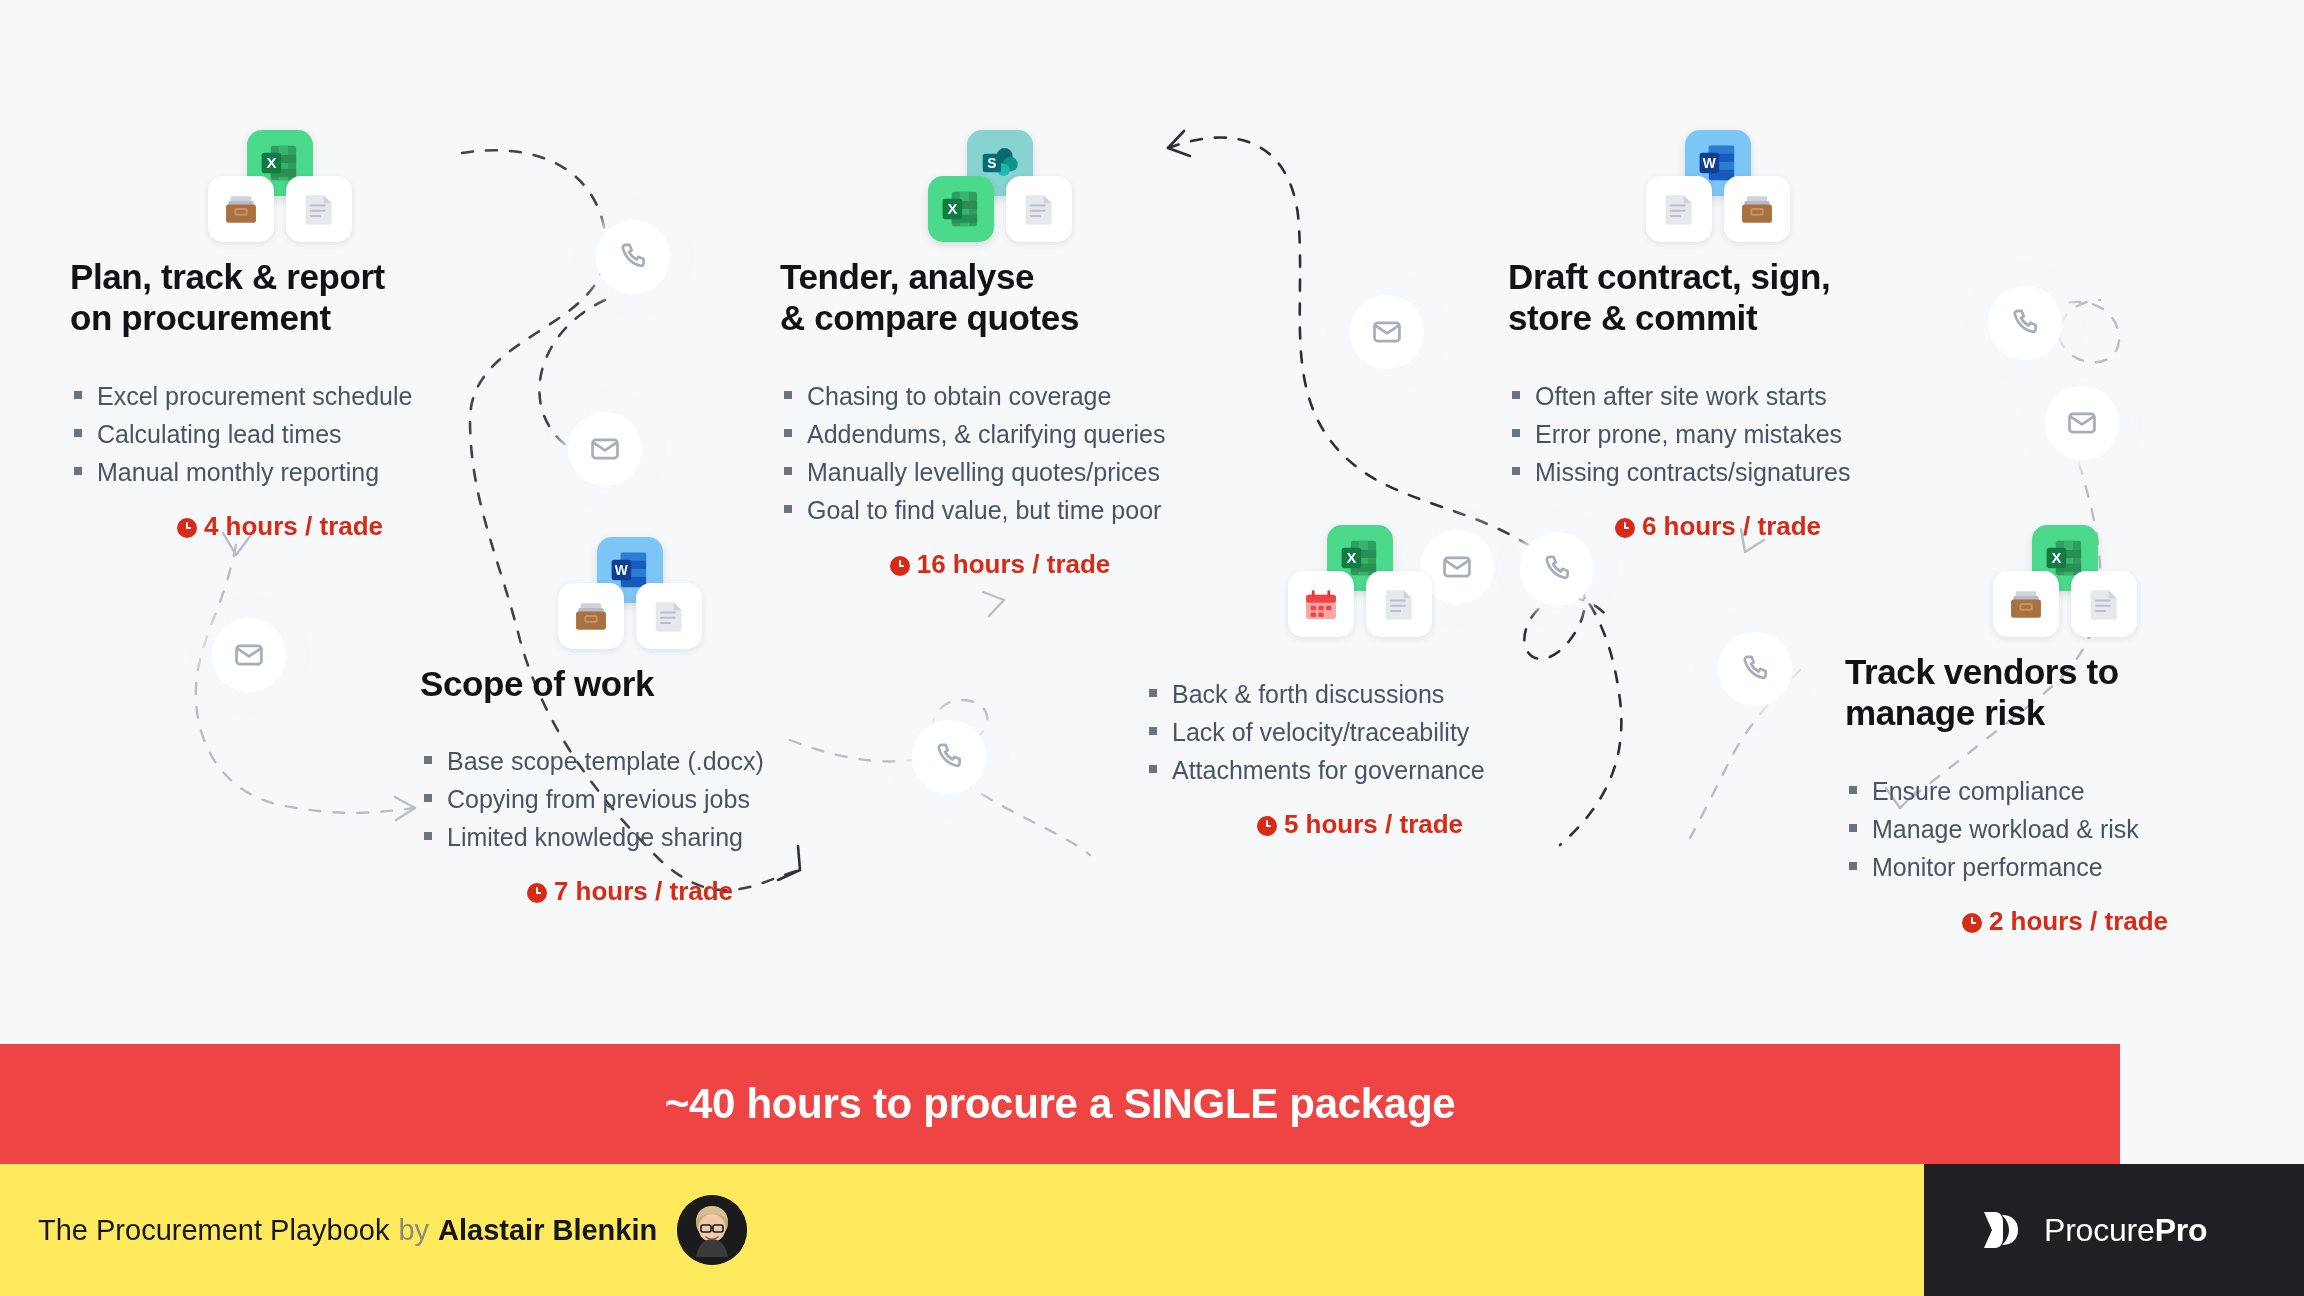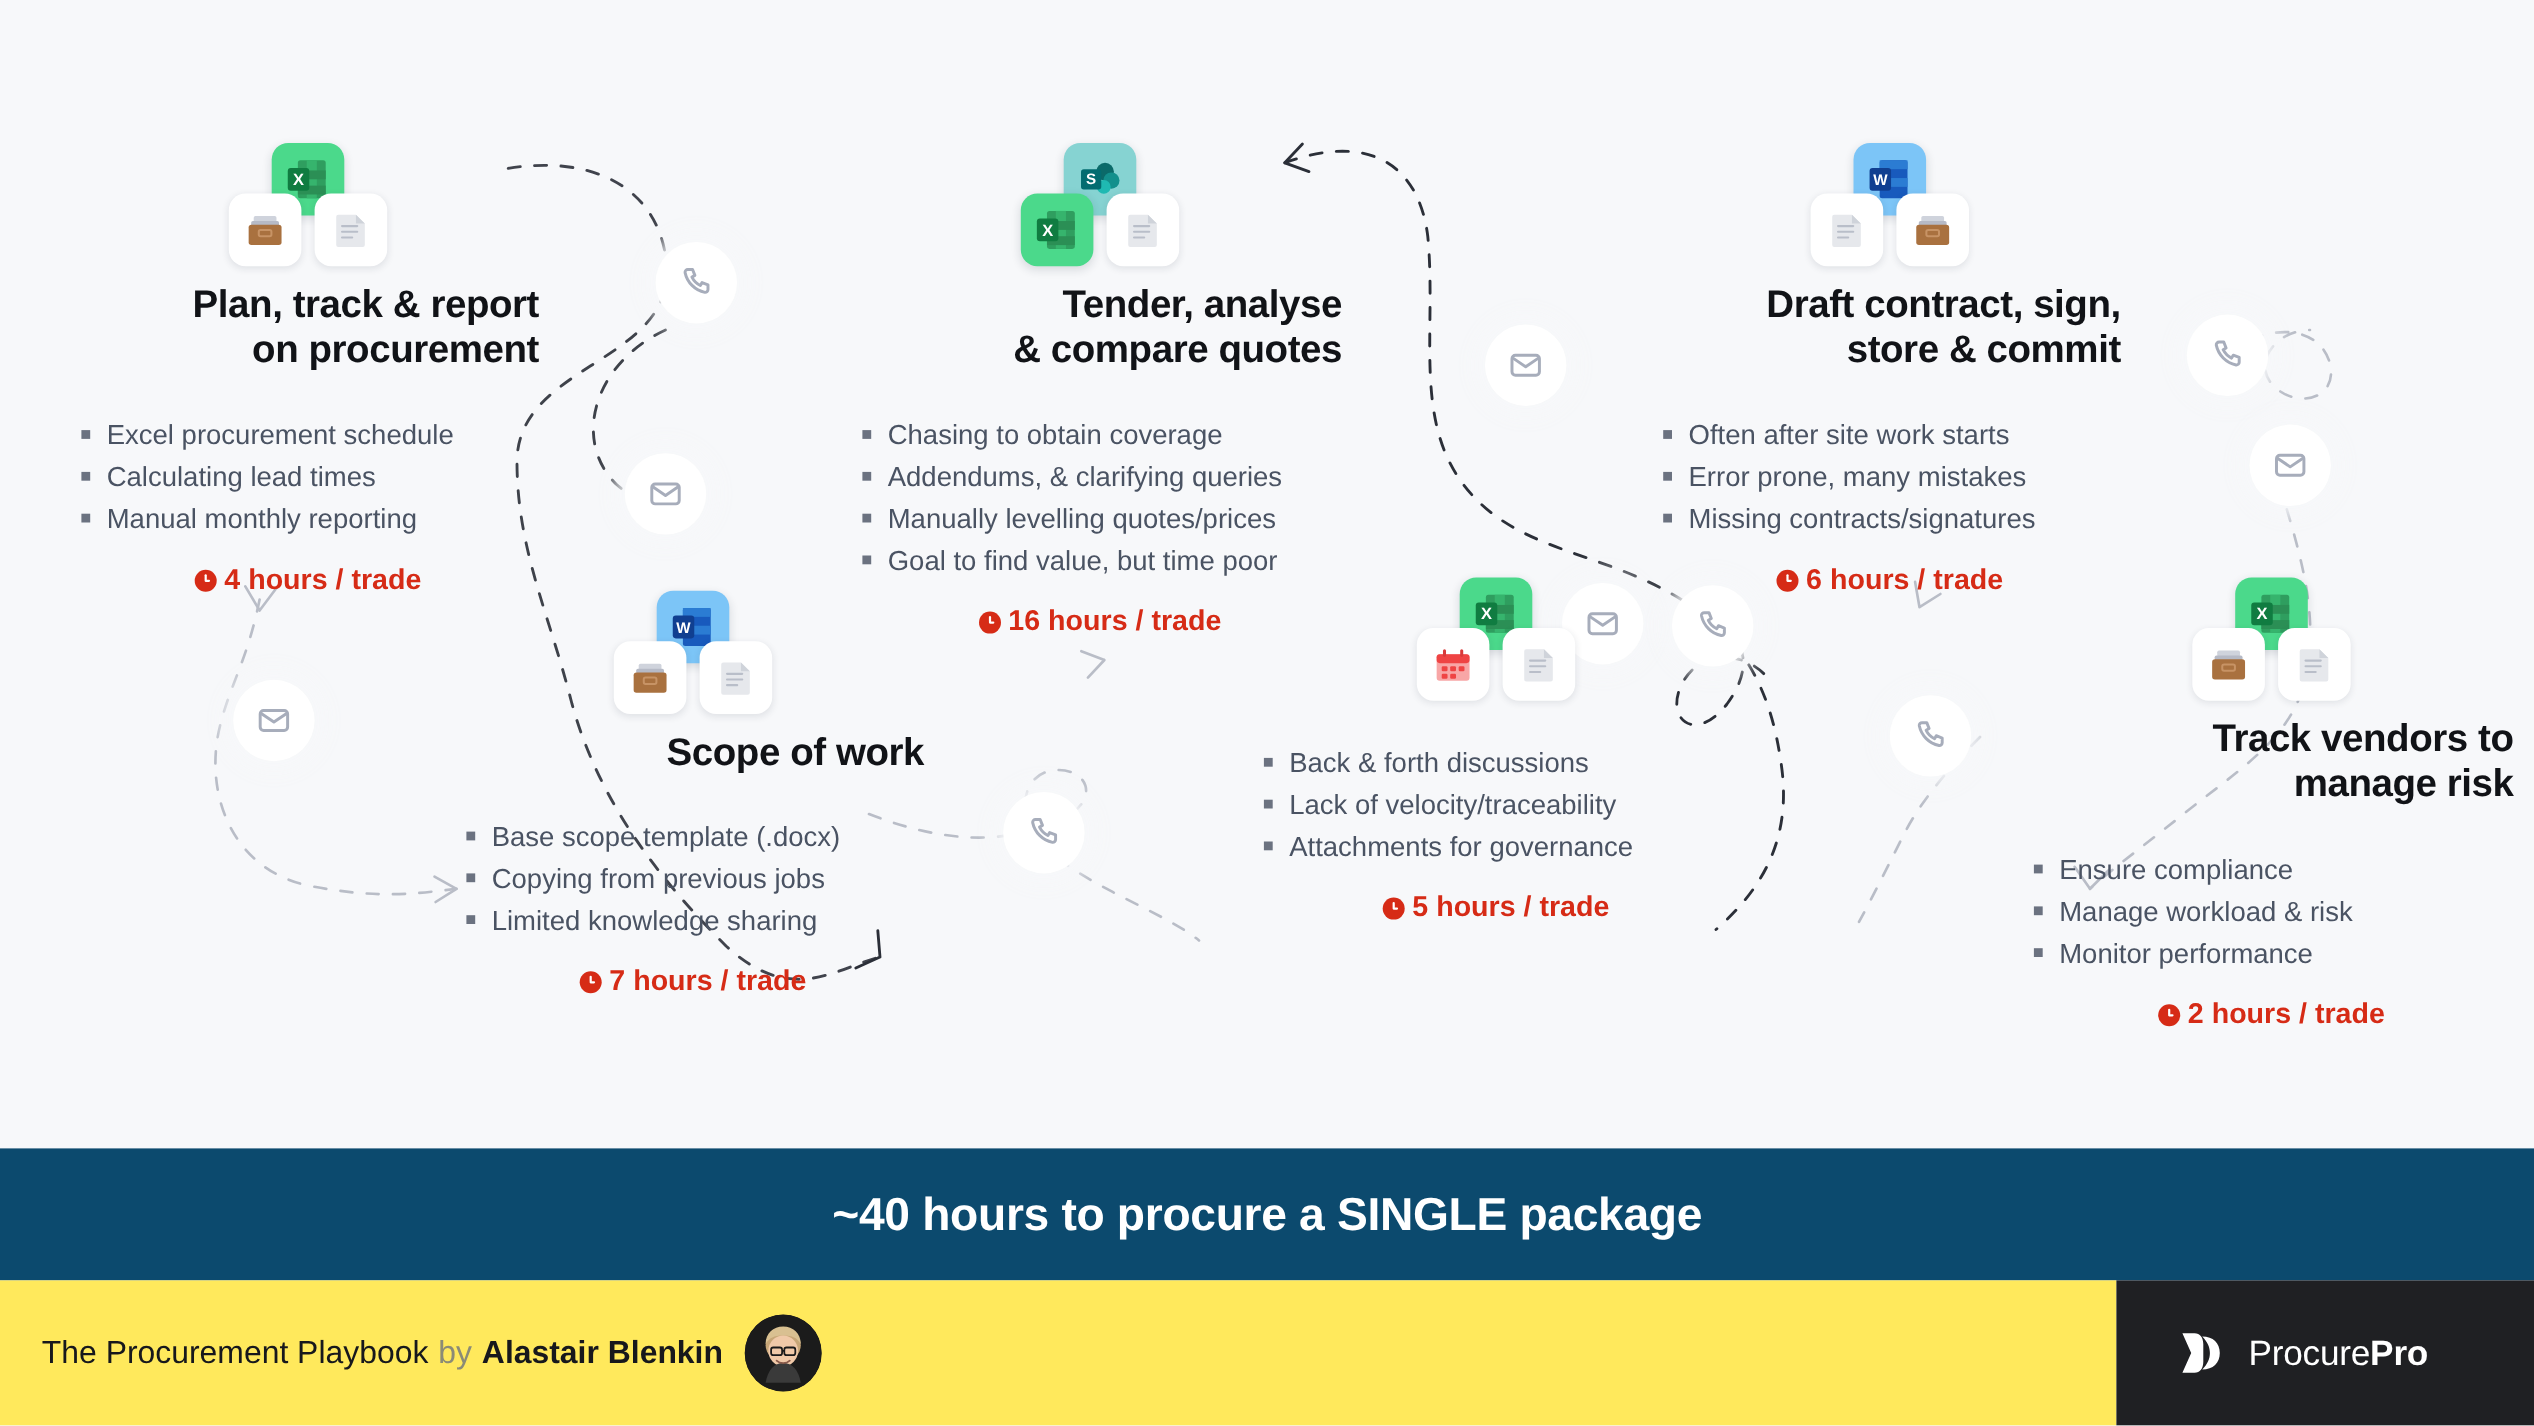--- a/index.html
+++ b/index.html
@@ -28,21 +28,21 @@
   .tile {
     position:absolute; width:66px; height:66px; border-radius:15px;
     display:flex; align-items:center; justify-content:center;
     background:#ffffff; box-shadow:0 2px 7px rgba(30,40,60,0.10);
   }
   .tile.app { box-shadow:0 3px 9px rgba(30,40,60,0.14); }
   .tile svg { width:46px; height:46px; display:block; }
 
   .title {
     font-size:35px; font-weight:700; color:#111317; line-height:1.18;
-    text-align:right; letter-spacing:-0.4px; white-space:pre-line;
+    text-align:left; letter-spacing:-0.4px; white-space:pre-line;
   }
   .bullets { margin-top:38px; list-style:none; }
   .bullets li {
     position:relative; font-size:25px; line-height:1.52; color:#4a5363;
     padding-left:27px; white-space:nowrap;
   }
   .bullets li::before {
     content:""; position:absolute; left:4px; top:14px;
     width:8px; height:8px; background:#6b7280;
   }
@@ -55,22 +55,22 @@
     background:#d62b16; position:relative; vertical-align:-3px; margin-right:7px;
   }
   .hours .clk::before, .hours .clk::after {
     content:""; position:absolute; background:#fff; border-radius:1px;
   }
   .hours .clk::before { width:2px; height:6px; left:9px; top:4px; }
   .hours .clk::after  { width:5px; height:2px; left:9px; top:9px; }
 
   
   #banner {
-    position:absolute; left:0; top:1044px; width:2304px; height:120px;
-    background:#0c4a6e; display:flex; align-items:center; justify-content:center;
+    position:absolute; left:0; top:1044px; width:2120px; height:120px;
+    background:#ef4444; display:flex; align-items:center; justify-content:center;
   }
   #banner .txt { color:#fff; font-size:42px; font-weight:700; letter-spacing:-0.3px; }
 
   
   #footer { position:absolute; left:0; top:1164px; width:2304px; height:132px; display:flex; }
   #footer-left {
     flex:1; background:#ffe95c; display:flex; align-items:center; padding-left:38px; gap:0;
   }
   #footer-left .fl1 { font-size:29px; color:#17181c; }
   #footer-left .fl2 { font-size:29px; color:#8b8b76; margin:16px 9px; }

